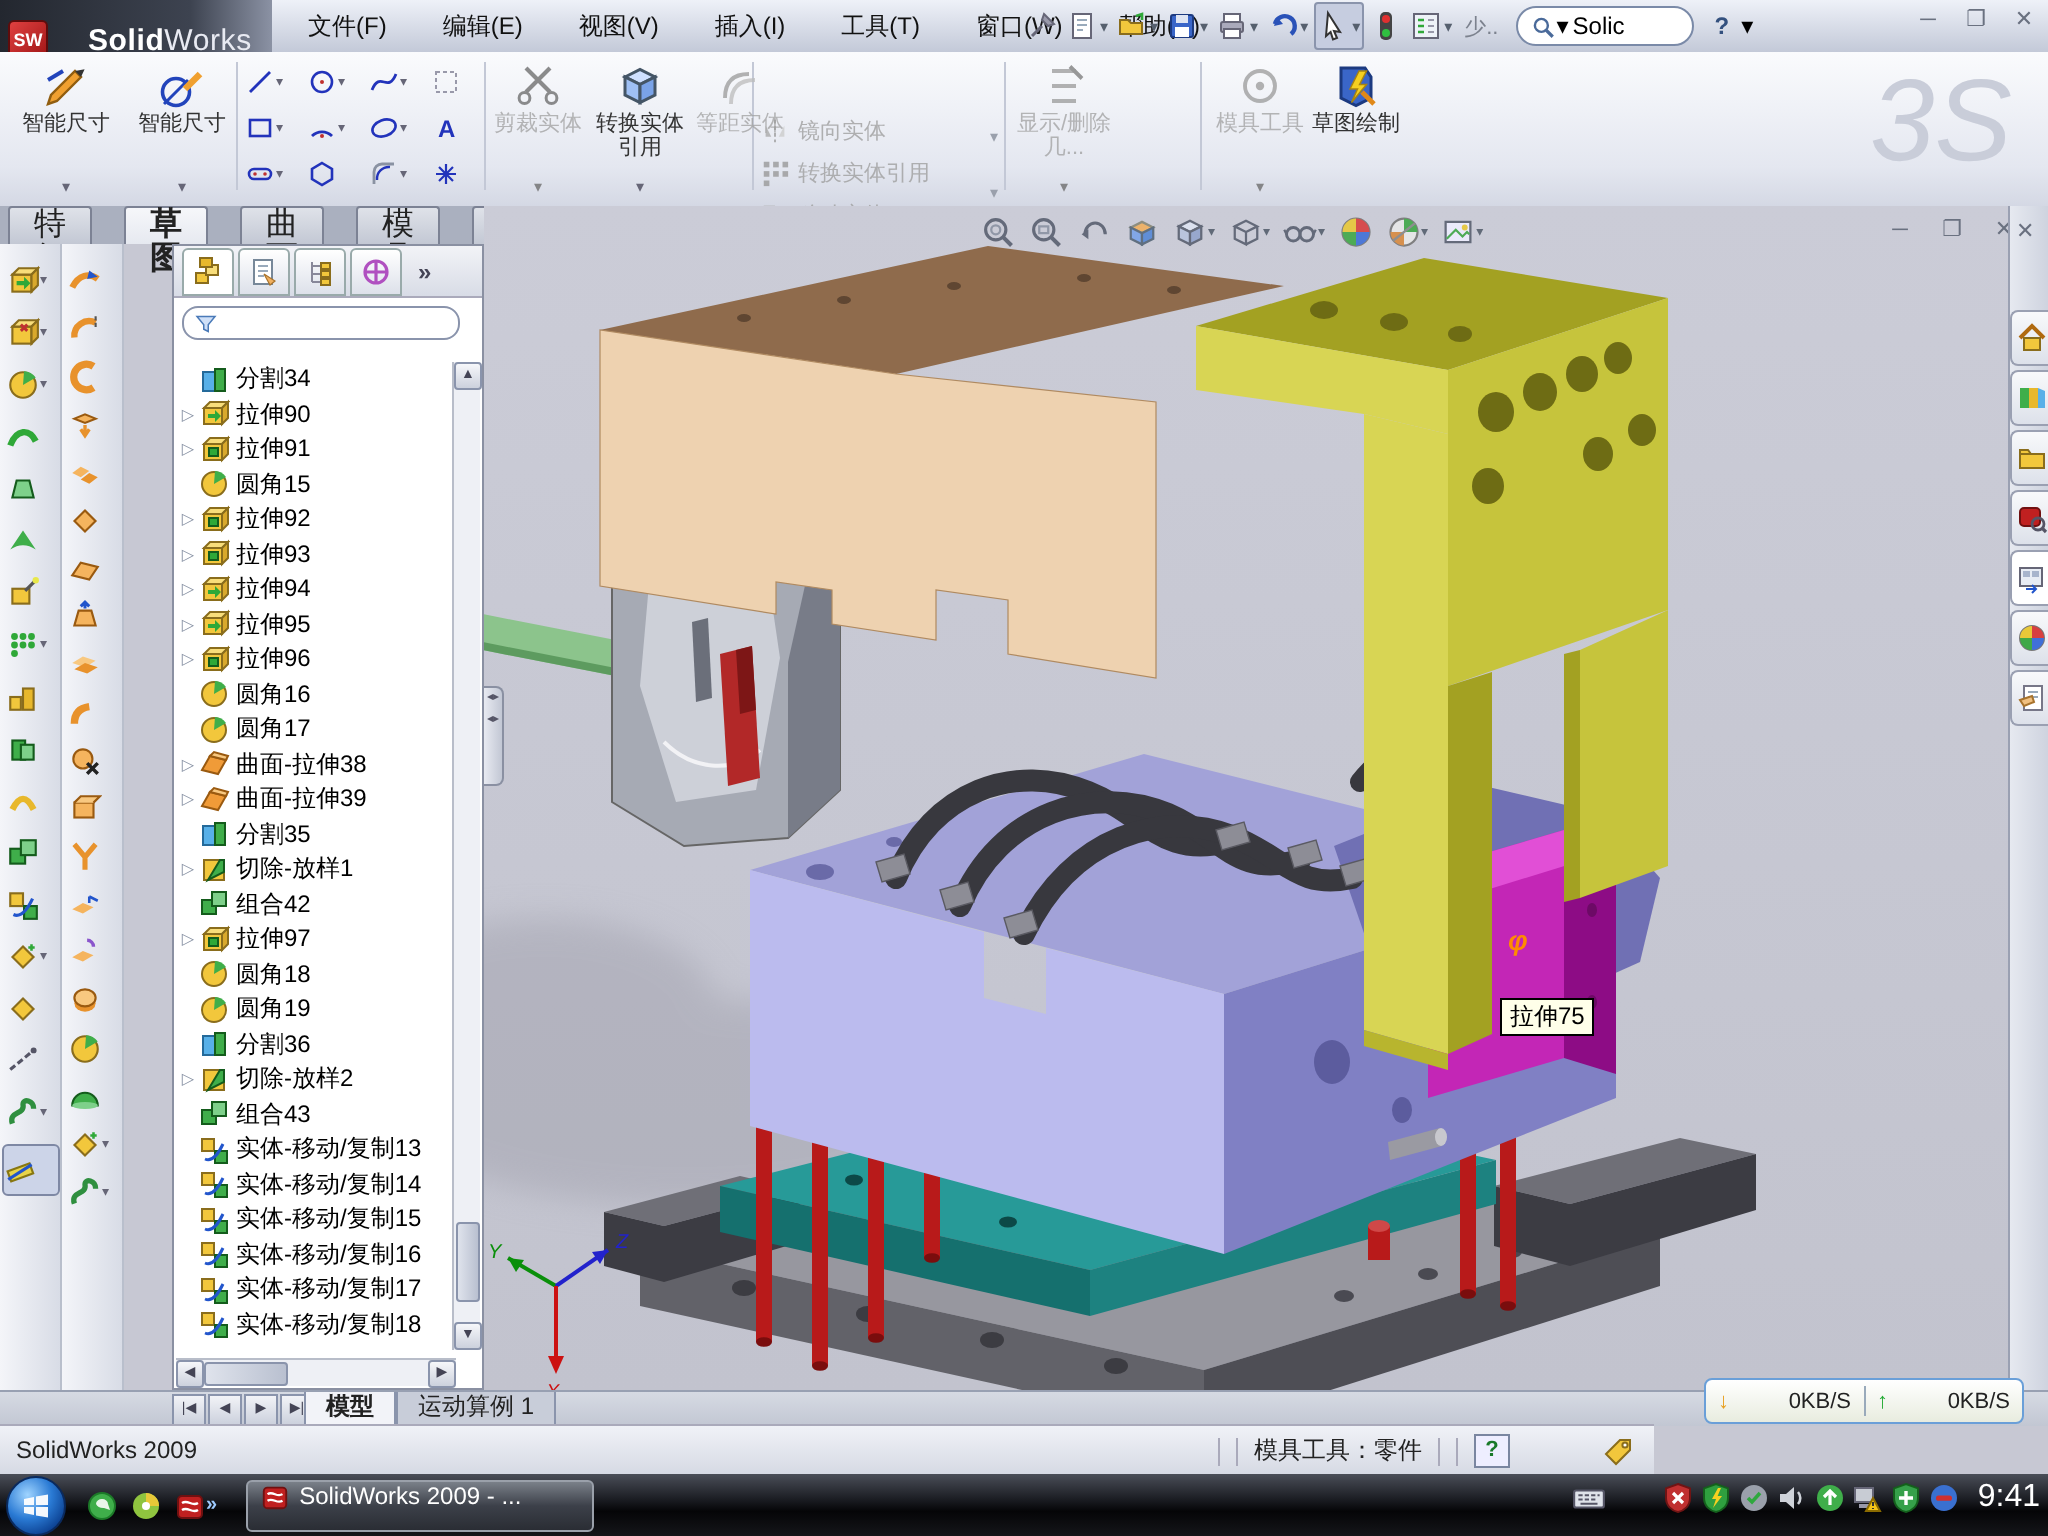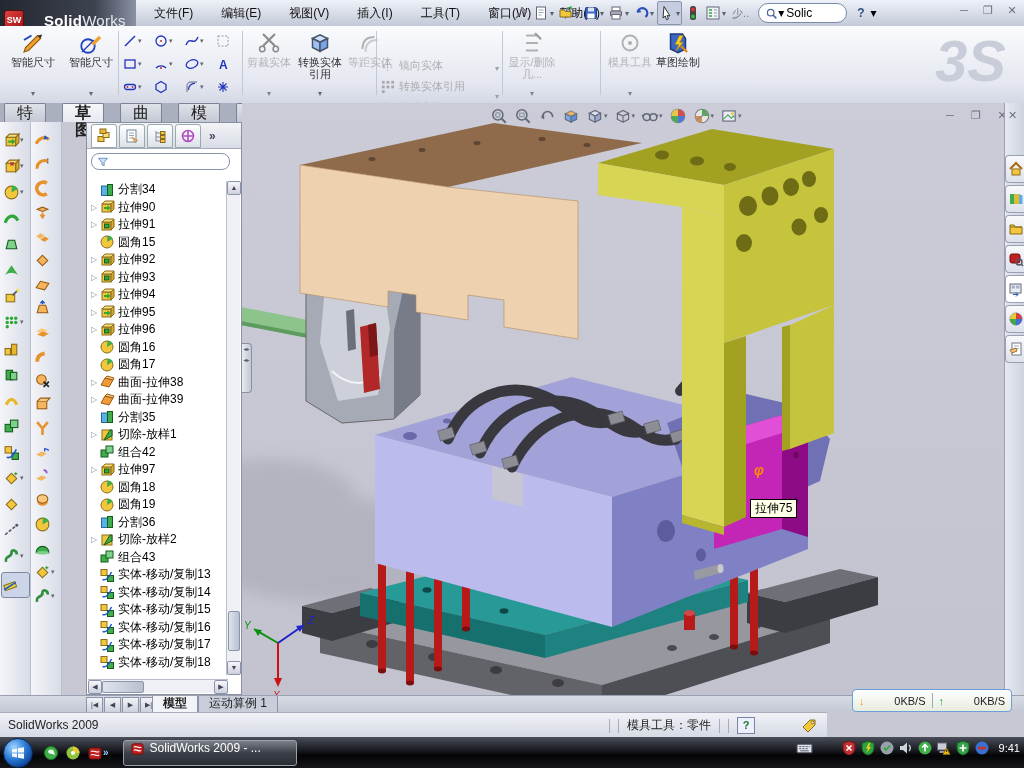--- a/index.html
+++ b/index.html
@@ -29,21 +29,21 @@
   .rb-big{position:absolute;top:3px;height:70px;text-align:center;color:#333;font-size:11px;line-height:11.5px}
   .rb-big .ric{height:26px;display:flex;align-items:flex-end;justify-content:center}
   .rb-big .rlab{margin-top:2px;white-space:normal}
   .rb-big .rdd{font-size:8px;color:#667;position:absolute;bottom:0;left:50%;transform:translateX(-50%)}
   .rb-big.disabled{color:#9aa0ac;filter:grayscale(1);opacity:.75}
   .rb-stackrow{position:absolute;left:380px;width:122px;height:18px;display:flex;align-items:center;gap:4px;color:#9aa0ac;font-size:11px;filter:grayscale(1);opacity:.8}
   .sep{position:absolute;top:5px;width:1px;height:64px;background:#c3c8d6}
   #sketch-grid{position:absolute;left:122px;top:4px;width:126px;height:70px}
   .sg-cell{position:absolute;width:30px;height:21px;display:flex;align-items:center}
   .sg-cell .dd{font-size:7px;color:#667}
-  #watermark{position:absolute;right:18px;top:2px;font-size:58px;font-style:italic;color:#c9cdd9;font-weight:bold;line-height:66px}
+  #watermark{position:absolute;right:18px;top:2px;font-size:58px;font-style:italic;color:#c9cdd9;font-weight:normal;line-height:66px}
   #rb-carets span{position:absolute;font-size:8px;color:#9aa0ac}
   
   #tabstrip{left:0;top:103px;width:372px;height:19px;background:#aab0bf;display:flex;align-items:flex-end;padding-left:4px;box-sizing:border-box}
   .ctab{height:18px;line-height:17px;padding:0 12px;background:linear-gradient(#dfe2e9,#c3c8d4);border:1px solid #7c8294;border-bottom:none;margin-right:16px;font-size:16px;color:#222;border-radius:2px 2px 0 0}
   .ctab.active{background:linear-gradient(#f6f7fa,#e6e9f0);font-weight:bold}
   
   #lefttools{left:0;top:122px;width:62px;height:573px;background:linear-gradient(90deg,#f0f2f7,#d3d7e2)}
   .vcol{position:absolute;top:0;width:30px;height:573px;border-right:1px solid #b9bfcc;background:linear-gradient(90deg,#f4f5f9,#d8dce6)}
   .vtool{position:absolute;left:3px;width:24px;height:20px;display:flex;align-items:center}
   .vtool .dd{font-size:7px;color:#667;margin-left:0px}
@@ -97,21 +97,21 @@
   
   #taskbar{left:0;top:737px;width:1024px;height:31px;background:linear-gradient(#4a4e58,#1c1e24 40%,#050507 60%,#15161a);display:flex;align-items:center}
   #start-orb{width:28px;height:28px;border-radius:50%;margin-left:3px;background:radial-gradient(circle at 35% 30%,#9fd4ff,#2a7ad4 45%,#0b3f8f 80%);border:1px solid #0a2a5e;display:flex;align-items:center;justify-content:center;flex:none}
   #quicklaunch{display:flex;align-items:center;gap:6px;margin-left:10px}
   #ql-more{color:#9ecbff;font-size:10px;font-weight:bold}
   #tasks{display:flex;gap:8px;margin-left:14px}
   .taskbtn{width:160px;height:24px;border-radius:3px;border:1px solid #6a6f7a;display:flex;align-items:flex-start;gap:5px;padding:0 6px;color:#fff;font-size:12px;white-space:nowrap;overflow:hidden}
   .taskbtn.active{background:linear-gradient(#7a8089,#3c4049 50%,#2a2d34);border-color:#9aa0aa}
   .taskbtn.idle{background:linear-gradient(#3a3d45,#17181d)}
   #traywrap{position:absolute;right:4px;top:740px;display:flex;align-items:center;gap:3px}
-  #clock{color:#fff;font-size:11px;margin-left:6px}
+  #clock{color:#fff;font-size:16px;margin-left:6px}
   .trayic{width:16px;height:16px}
   #ime{margin-right:26px}
   svg{display:block}
 </style>
 </head>
 <body>
 
 <div class="abs" id="titlebar">
   <div class="abs" id="logo">
     <div id="logo-badge">SW</div>

